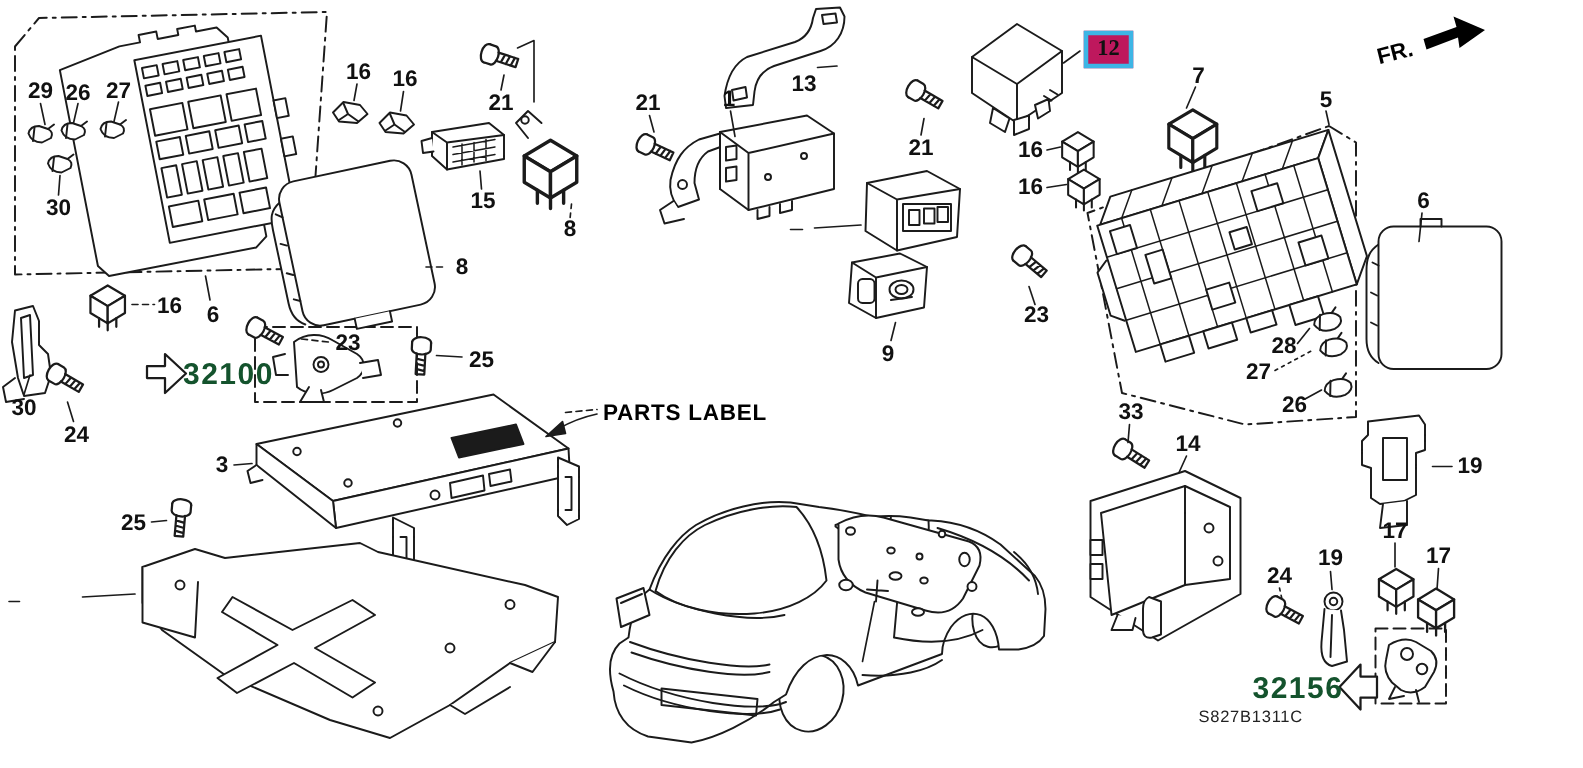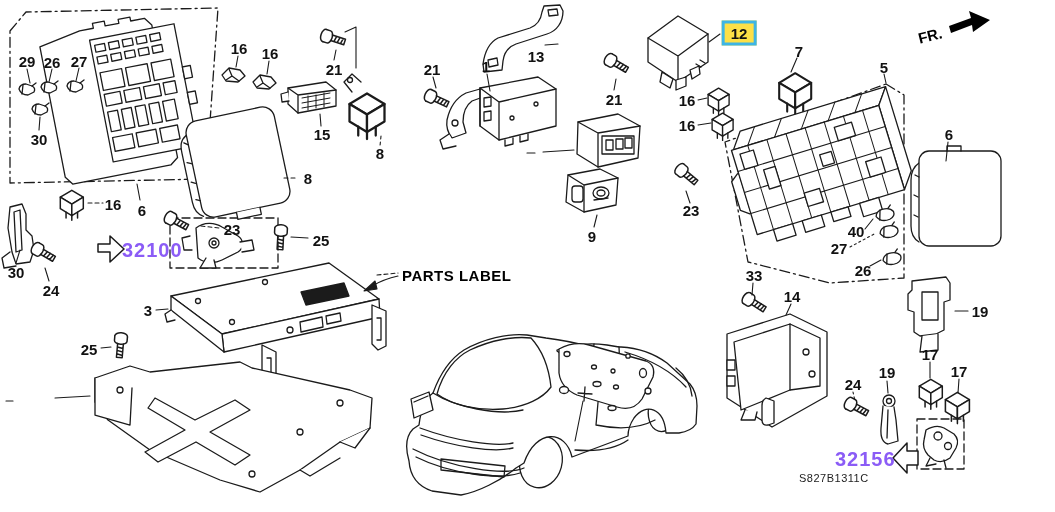--- a/index.html
+++ b/index.html
@@ -2,22 +2,22 @@
 <html style="--hl: #3db5e5;"><head>
 <meta charset="utf-8">
 <style>
   :root{ --hl:#3db5e5; --ink:#1b1b1b; }
   html,body{margin:0;padding:0;background:#fff;}
   #stage{position:relative;width:1055px;height:512px;background:#fff;overflow:hidden;
          font-family:"Liberation Sans",sans-serif;}
   svg{position:absolute;left:0;top:0;}
   .callout{position:absolute;transform:translate(-50%,-50%);font-weight:bold;font-size:15px;
            color:#111;line-height:1;white-space:nowrap;}
-  .callout.hl{border:3px solid var(--hl);padding:2px 6px;background:#fde047;}
-  .ref{position:absolute;font-weight:bold;font-size:20px;color:#8b5cf6;letter-spacing:1px;}
+  .callout.hl{border:3px solid var(--hl);padding:2px 6px;background:#be185d;font-family:Liberation Serif, serif;}
+  .ref{position:absolute;font-weight:bold;font-size:20px;color:#14532d;letter-spacing:1px;}
   .partslabel{position:absolute;font-weight:bold;font-size:15px;color:#000;letter-spacing:.5px;}
   .fr{position:absolute;font-weight:bold;font-size:15px;color:#000;transform:rotate(-14deg);}
   .code{position:absolute;font-weight:normal;font-size:11px;color:#222;letter-spacing:.5px;}
 </style>
 </head>
 <body>
 
 <div id="stage">
 
 <svg width="1055" height="512" viewBox="0 0 1055 512">
@@ -455,21 +455,21 @@
       <div class="callout" style="left: 486px; top: 66px;">1</div>
       <div class="callout" style="left: 614px; top: 99px;">21</div>
       <div class="callout" style="left: 592px; top: 236px;">9</div>
       <div class="callout" style="left: 799px; top: 51px;">7</div>
       <div class="callout hl" style="left: 739px; top: 33px;">12</div>
       <div class="callout" style="left: 687px; top: 100px;">16</div>
       <div class="callout" style="left: 687px; top: 125px;">16</div>
       <div class="callout" style="left: 691px; top: 210px;">23</div>
       <div class="callout" style="left: 884px; top: 67px;">5</div>
       <div class="callout" style="left: 949px; top: 134px;">6</div>
-      <div class="callout" style="left: 856px; top: 231px;">40</div>
+      <div class="callout" style="left: 856px; top: 231px;">28</div>
       <div class="callout" style="left: 839px; top: 248px;">27</div>
       <div class="callout" style="left: 863px; top: 270px;">26</div>
       <div class="callout" style="left: 754px; top: 275px;">33</div>
       <div class="callout" style="left: 792px; top: 296px;">14</div>
       <div class="callout" style="left: 980px; top: 311px;">19</div>
       <div class="callout" style="left: 930px; top: 354px;">17</div>
       <div class="callout" style="left: 959px; top: 371px;">17</div>
       <div class="callout" style="left: 853px; top: 384px;">24</div>
       <div class="callout" style="left: 887px; top: 372px;">19</div>
     </div>

